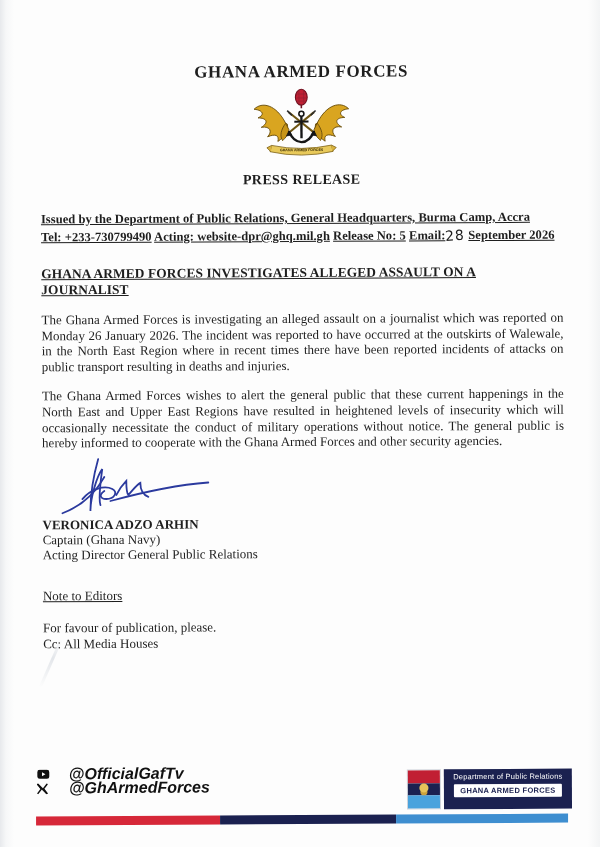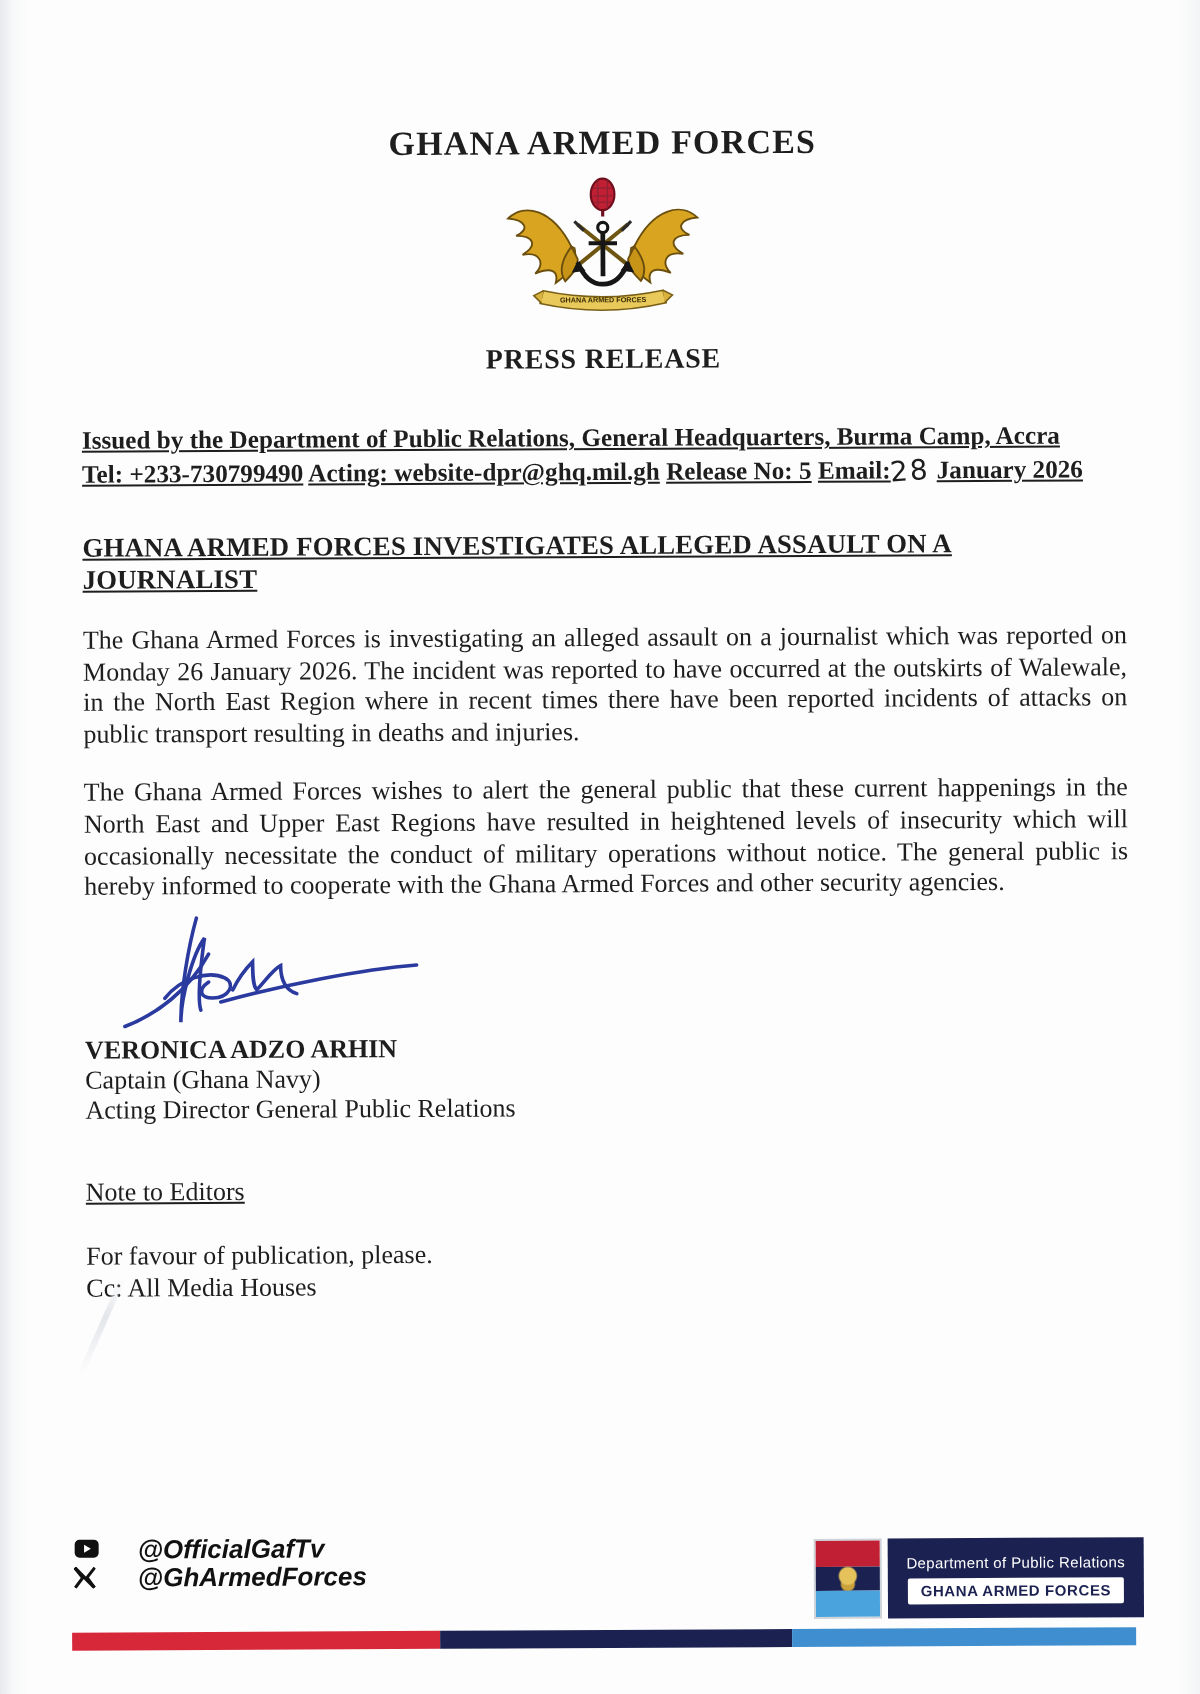--- a/index.html
+++ b/index.html
@@ -87,21 +87,21 @@
     line-height:16px;
   }
   
   .footer{
     position:absolute;
     left:0;right:0;bottom:0;height:95px;
   }
   .social{
     position:absolute;left:35px;top:14px;
     font-family:"Liberation Sans","DejaVu Sans",sans-serif;
-    font-style:italic;font-weight:bold;font-size:13px;
+    font-style:italic;font-weight:bold;font-size:16px;
     color:#111;
   }
   .social-row{display:flex;align-items:center;height:14px;}
   .social-row .icons{width:28px;display:flex;gap:2px;align-items:center;}
   .social-row .handle{margin-left:4px;}
   .tricolor{
     position:absolute;left:34px;top:63px;width:532px;height:9px;display:flex;
   }
   .tricolor .seg{height:100%;}
   .badge{
@@ -111,21 +111,21 @@
   .badge .flag{width:32px;height:38px;align-self:center;border:1px solid #cfd3da;display:flex;flex-direction:column;}
   .badge .flag .band{flex:1;position:relative;}
   .badge .flag .crestdot{
     position:absolute;left:50%;top:50%;width:14px;height:14px;margin:-7px 0 0 -7px;
     background:radial-gradient(circle at 50% 40%, #e6c35a 0 4px, transparent 5px),
                radial-gradient(circle at 50% 70%, #caa23c 0 3px, transparent 4px);
   }
   .badge .plate{
     background:#1b2150;color:#fff;
     width:118px;
-    display:flex;flex-direction:column;justify-content:center;align-items:center;
+    display:flex;flex-direction:column;justify-content:flex-start;align-items:center;
     font-family:"Liberation Sans","DejaVu Sans",sans-serif;
     padding:3px 5px;gap:3px;
   }
   .badge .plate .l1{font-size:7.5px;letter-spacing:0.2px;white-space:nowrap;}
   .badge .plate .l2{
     background:#fff;color:#1b2150;font-weight:bold;font-size:7.5px;
     padding:2px 6px;border-radius:1px;white-space:nowrap;letter-spacing:0.3px;
   }
   .scan-smudge{
     position:absolute;left:48px;top:636px;width:3px;height:52px;
@@ -187,21 +187,21 @@
 
     <div class="press-release">PRESS RELEASE</div>
 
     <div class="issued-block">
       <div class="uline">Issued by the Department of Public Relations, General Headquarters, Burma Camp, Accra</div>
       <div>
         <span class="uline">Tel: +233-730799490</span>
         <span class="uline">Acting: website-dpr@ghq.mil.gh</span>
         <span class="uline">Release No: 5</span>
         <span class="uline">Email:</span><span class="uline"><span class="handwritten">28</span></span>
-        <span class="uline">January 2026</span>
+        <span class="uline">September 2026</span>
       </div>
     </div>
 
     <div class="headline">GHANA ARMED FORCES INVESTIGATES ALLEGED ASSAULT ON A JOURNALIST</div>
 
     <p class="body-par">The Ghana Armed Forces is investigating an alleged assault on a journalist which was reported on Monday 26 January 2026. The incident was reported to have occurred at the outskirts of Walewale, in the North East Region where in recent times there have been reported incidents of attacks on public transport resulting in deaths and injuries.</p>
     <p class="body-par">The Ghana Armed Forces wishes to alert the general public that these current happenings in the North East and Upper East Regions have resulted in heightened levels of insecurity which will occasionally necessitate the conduct of military operations without notice. The general public is hereby informed to cooperate with the Ghana Armed Forces and other security agencies.</p>
 
     <div class="sig-block">
       <svg width="190" height="62" viewBox="0 0 190 62">

